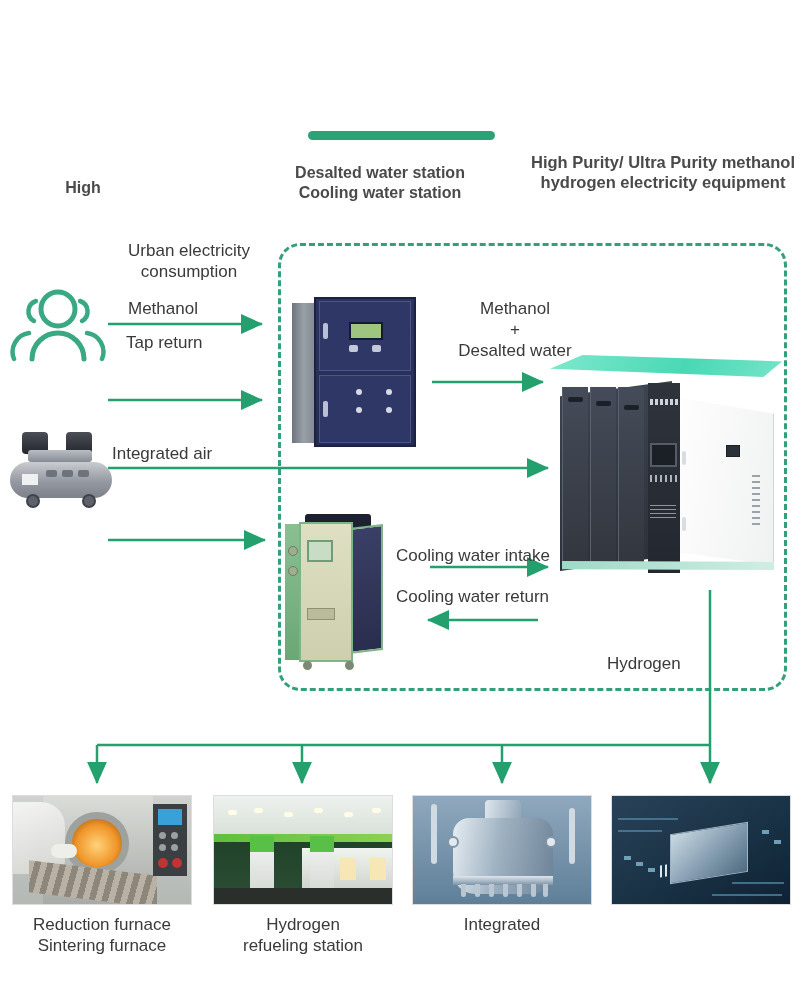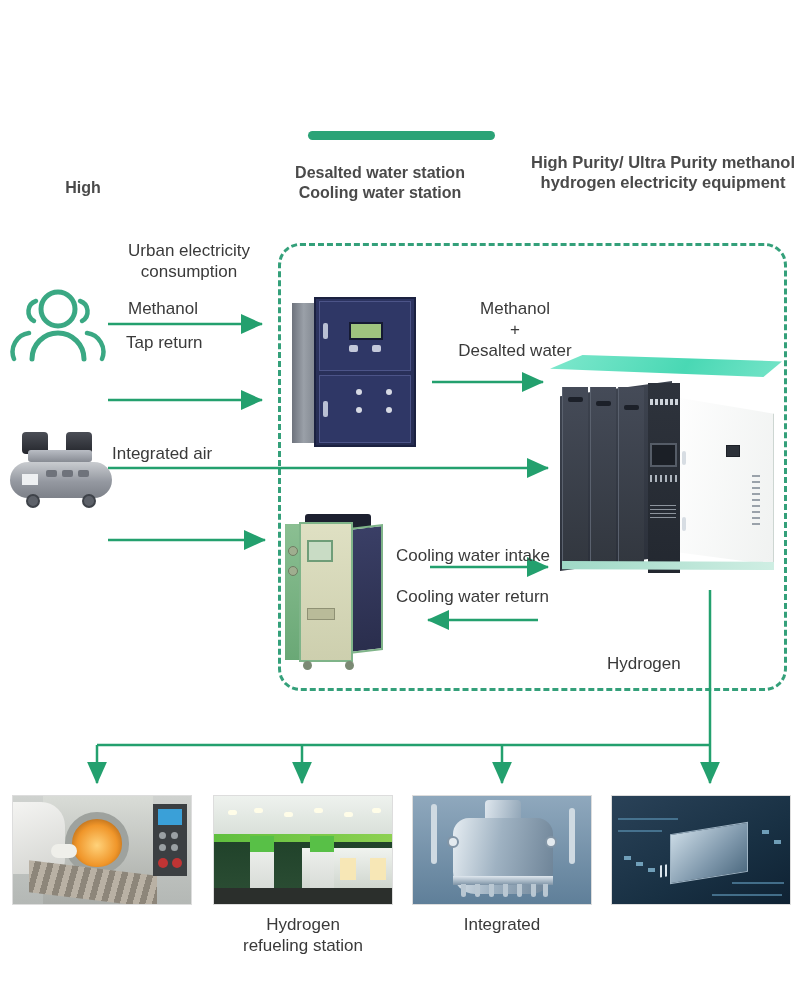--- a/index.html
+++ b/index.html
@@ -377,20 +377,22 @@
           <div class="scr"></div>
           <div class="b" style="left:6px;top:28px;"></div>
           <div class="b" style="left:18px;top:28px;"></div>
           <div class="b" style="left:6px;top:40px;"></div>
           <div class="b" style="left:18px;top:40px;"></div>
           <div class="r" style="left:5px;top:54px;"></div>
           <div class="r" style="left:19px;top:54px;"></div>
         </div>
       </div>
     </div>
+    <div class="cap">Reduction furnace
+Sintering furnace</div>
   </div>
 
   <div class="app" id="app-1">
     <div class="thumb">
       <div class="t-station">
         <div class="canopy"></div>
         <div class="stripe"></div>
         <div class="light" style="left:14px;top:14px;"></div>
         <div class="light" style="left:40px;top:12px;"></div>
         <div class="light" style="left:70px;top:16px;"></div>

